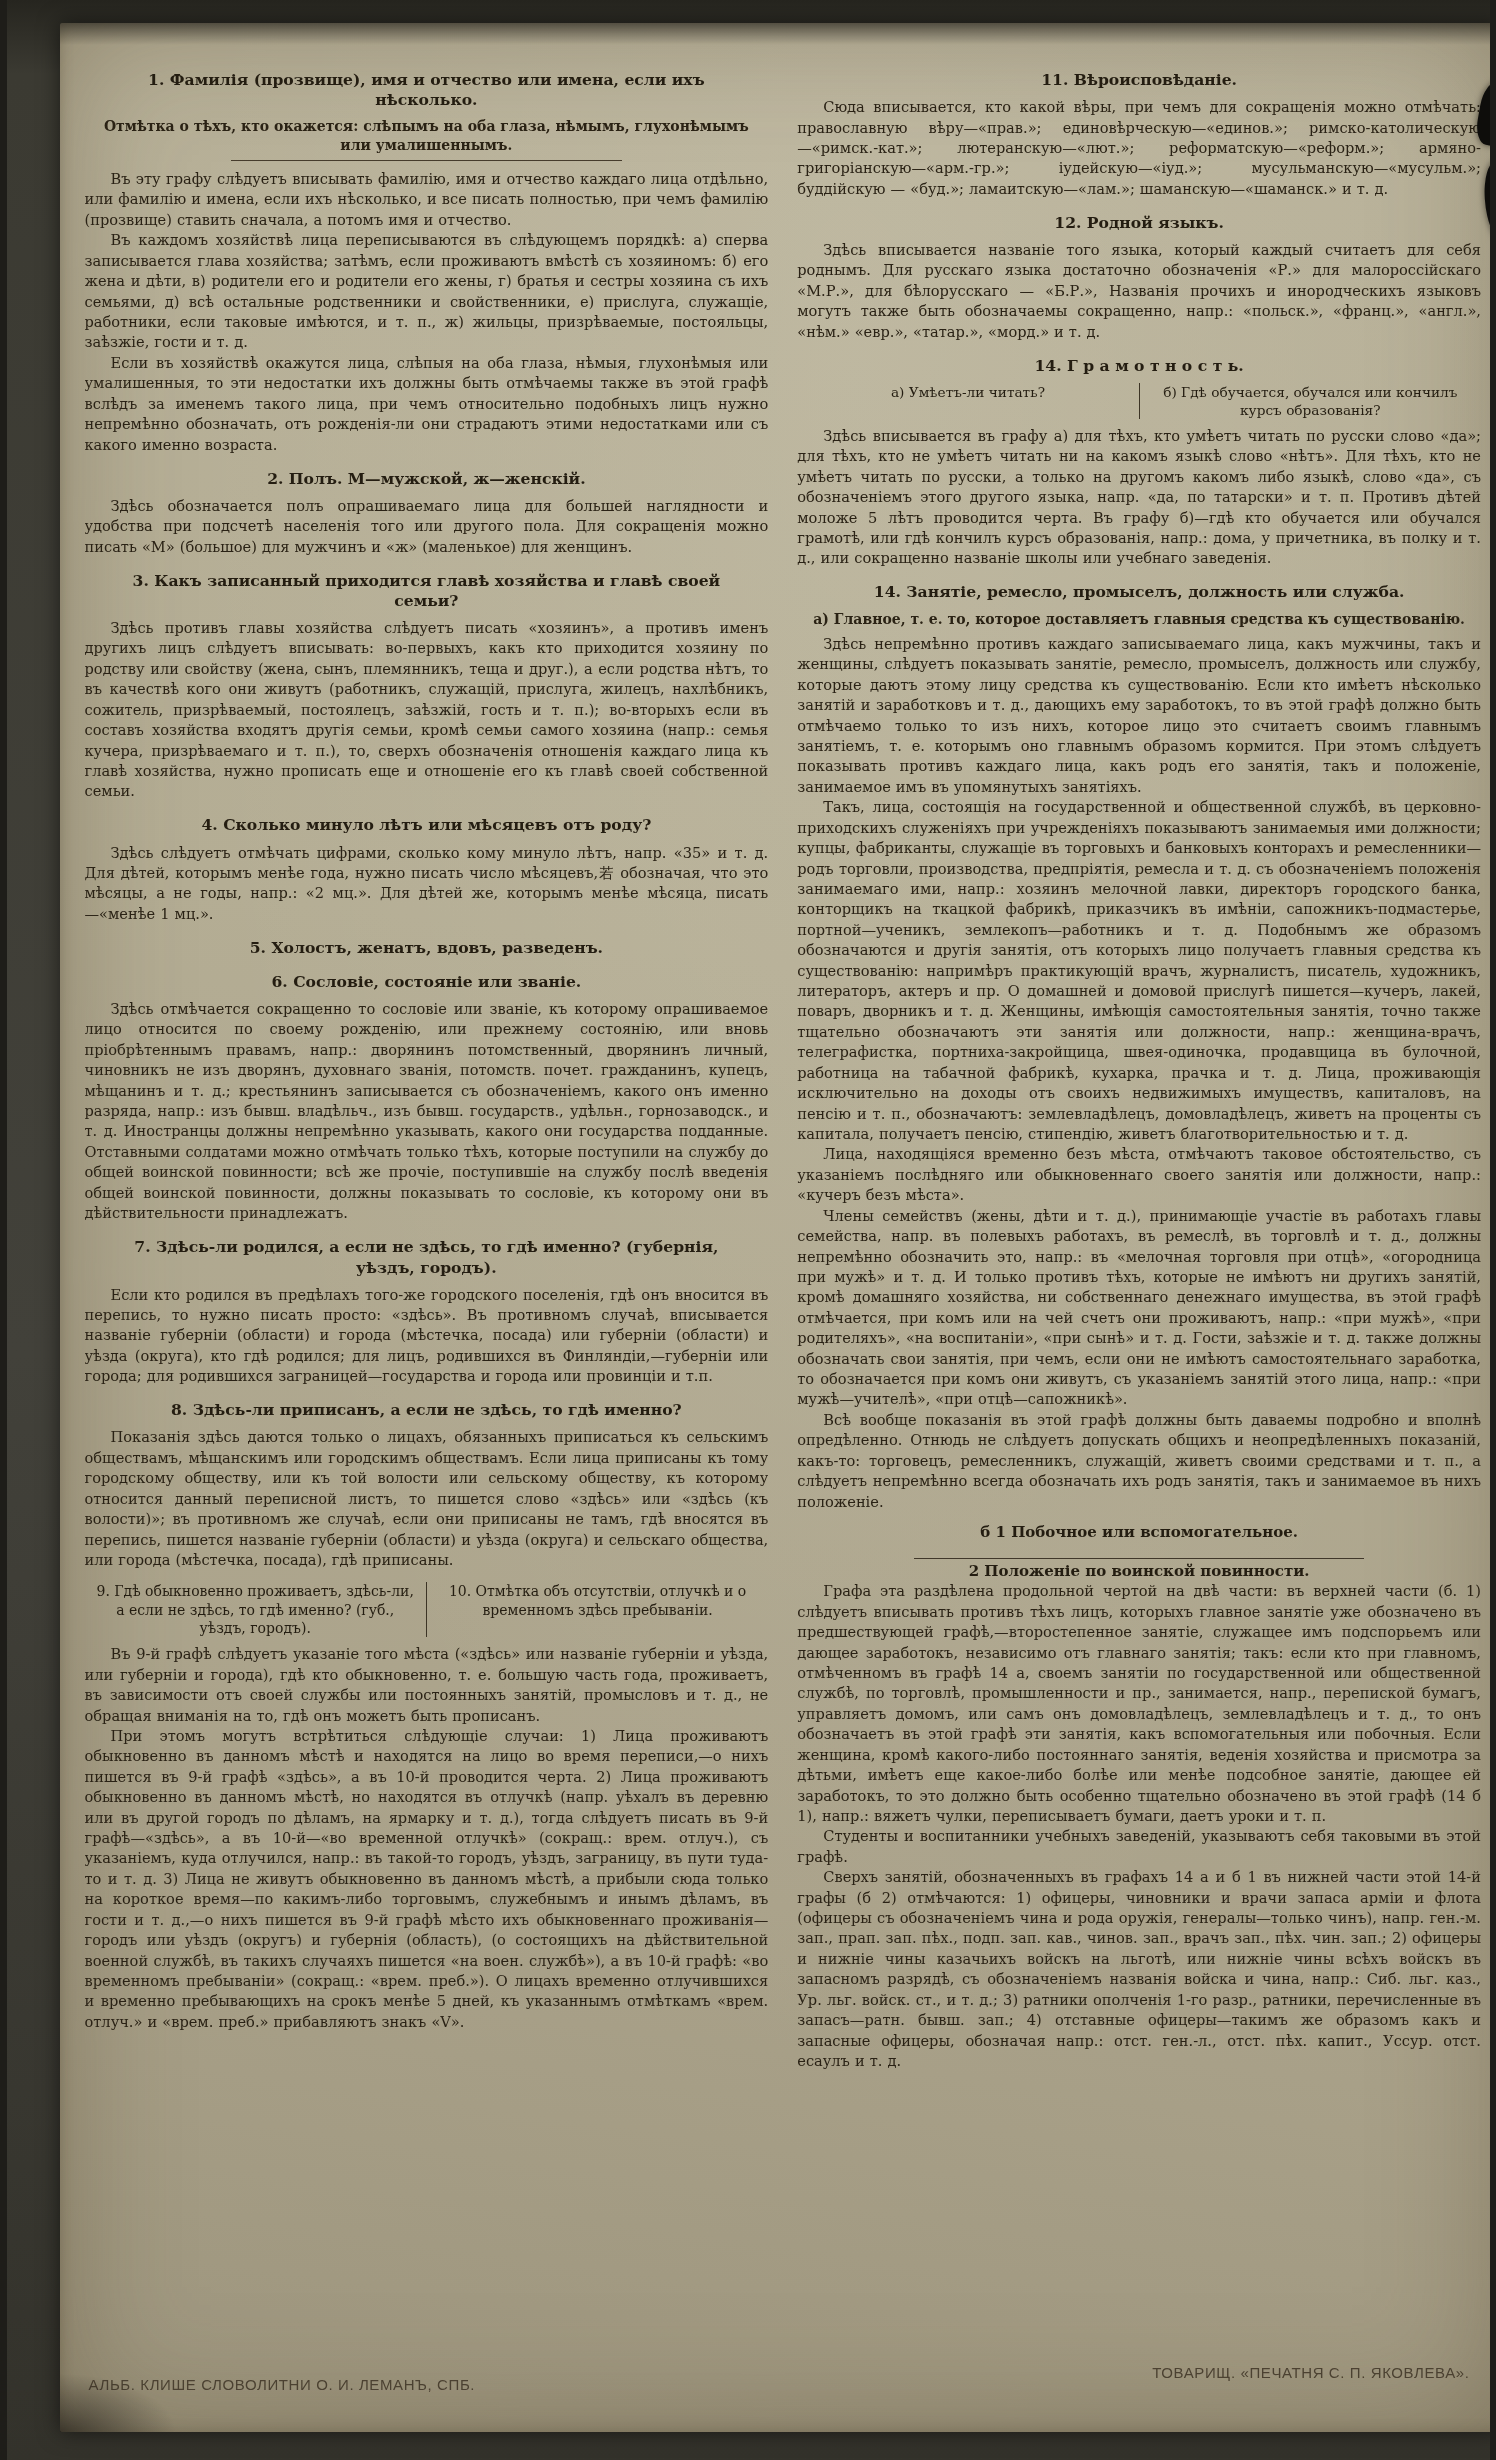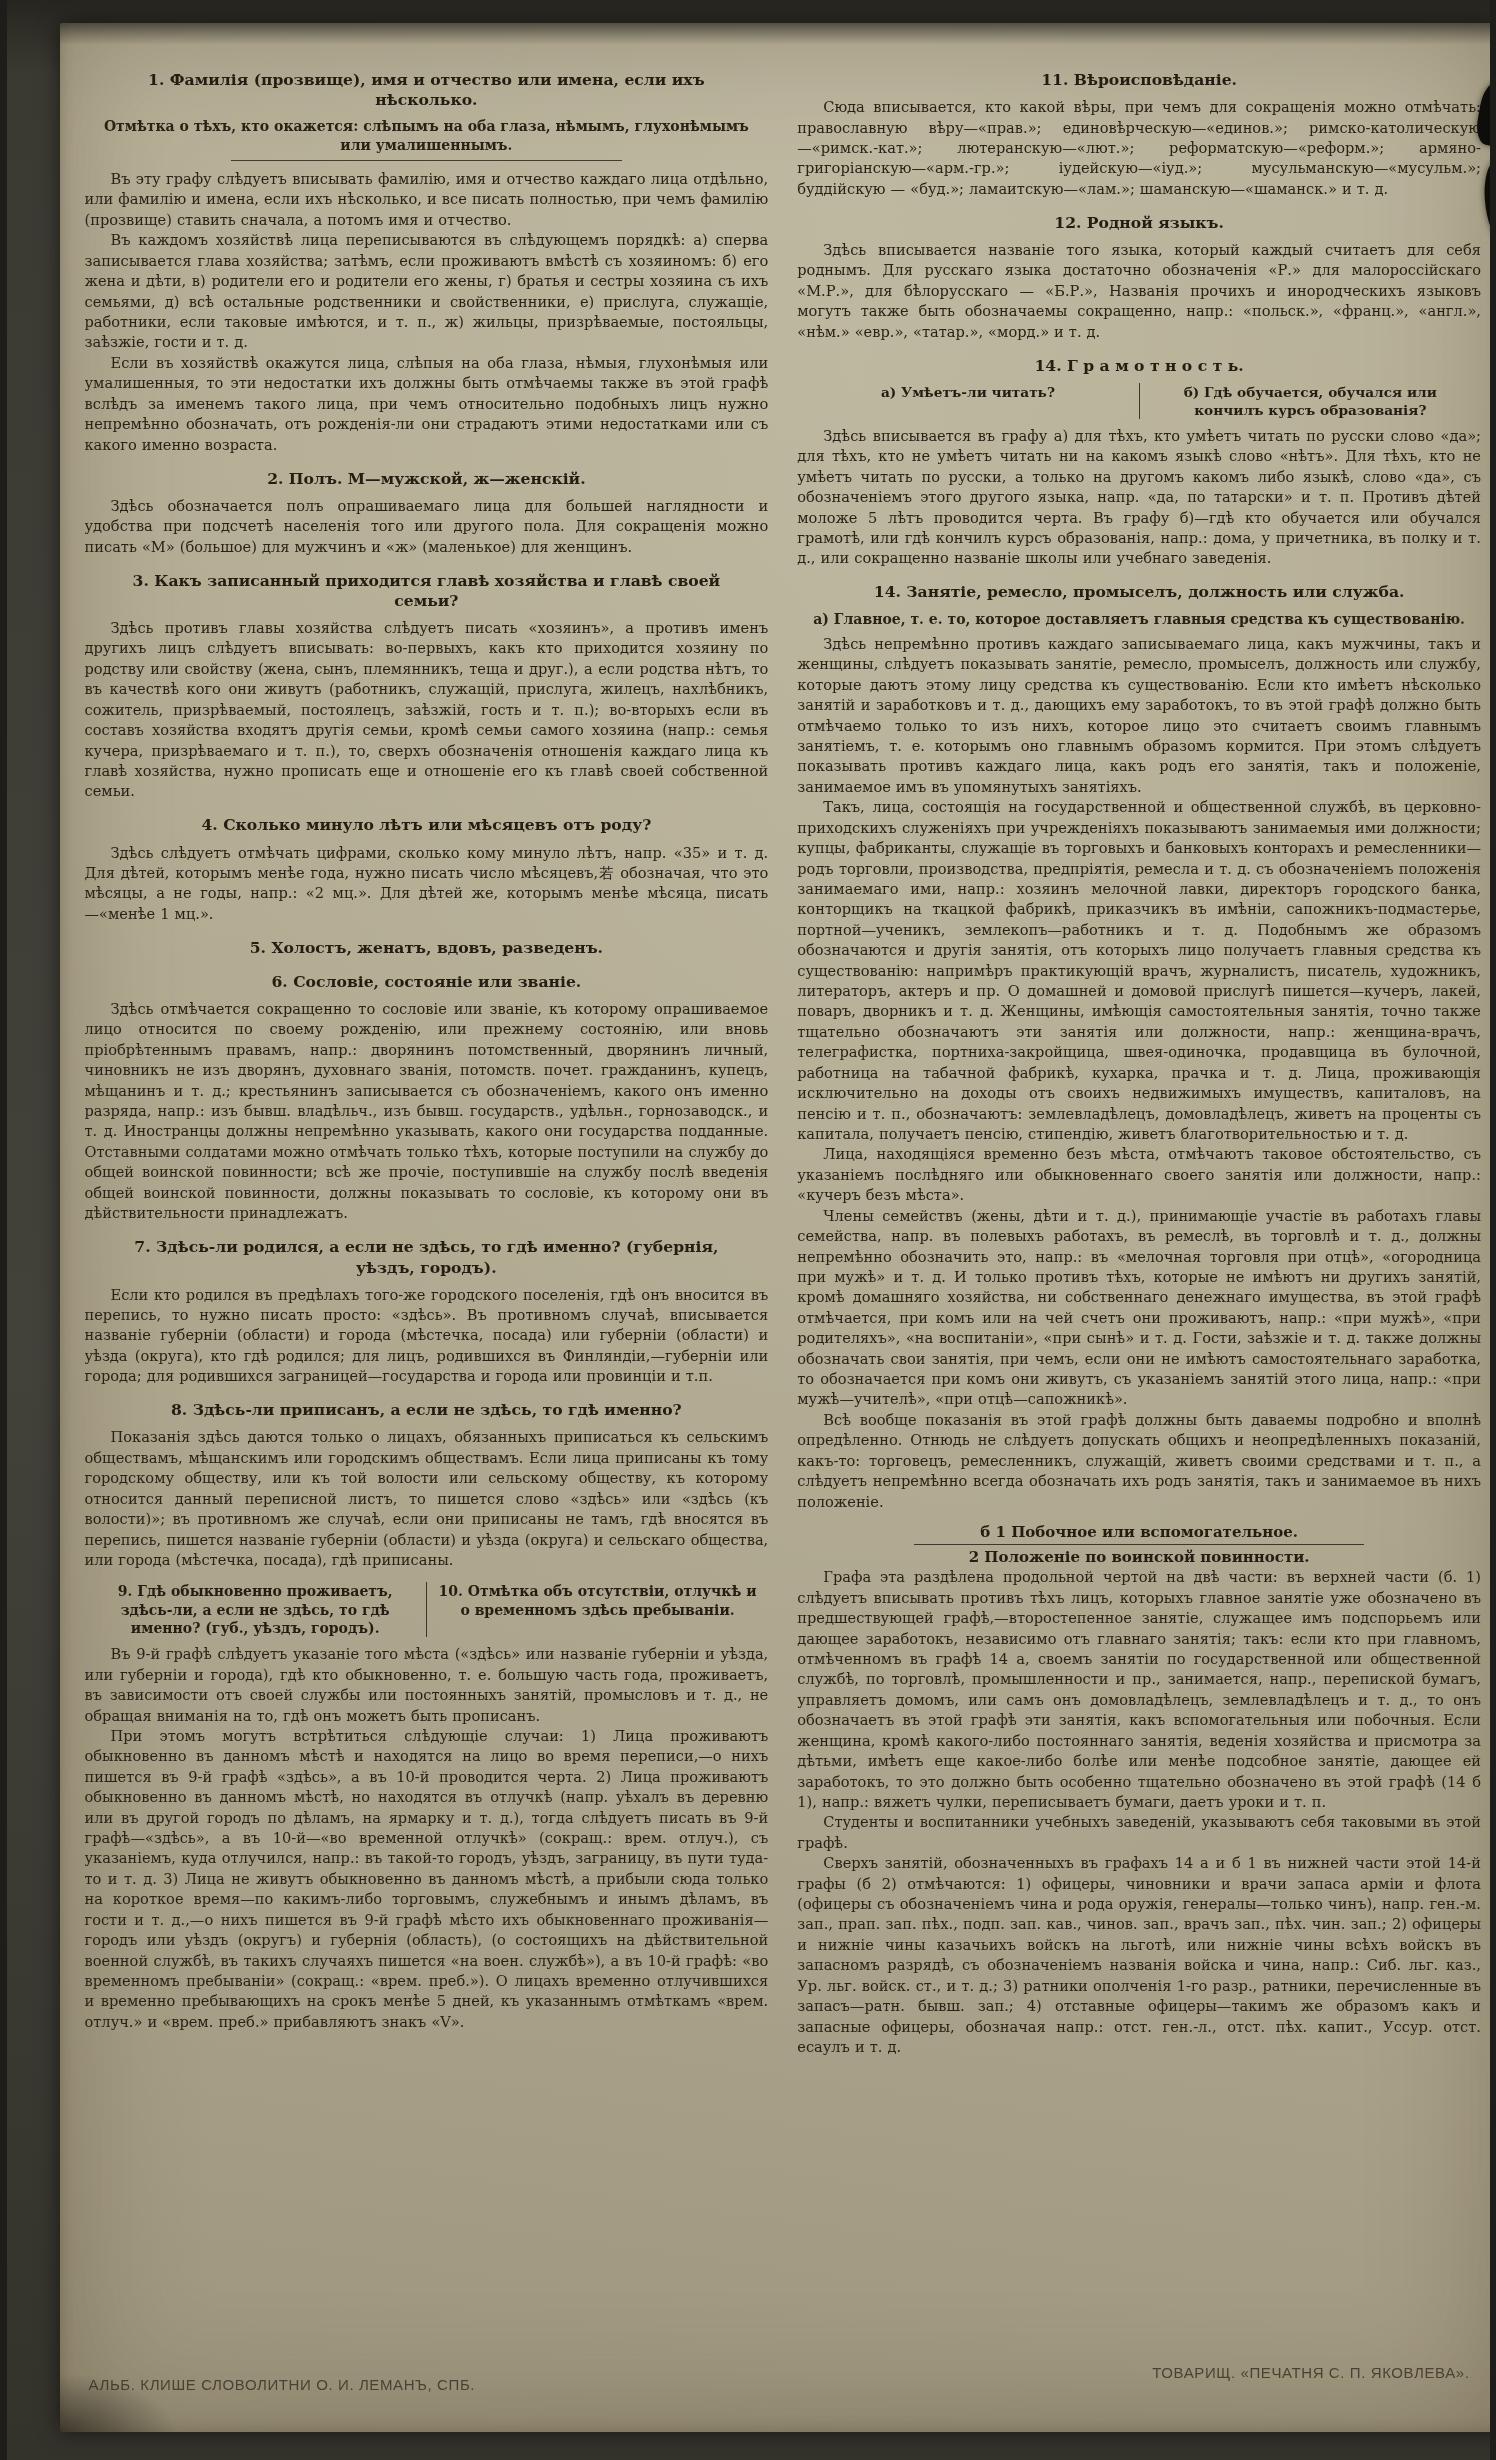--- a/index.html
+++ b/index.html
@@ -26,30 +26,30 @@
   }
   .col { flex:1; overflow:hidden; }
   .doc-section { margin-bottom:7.8px; }
   .sec-heading {
     font-size:15.6px; font-weight:700; text-align:center;
     margin:13.7px 25px 6.8px; line-height:1.3; color:#241d11;
   }
   .sec-heading-line {
     font-size:15px; font-weight:700; text-align:center; line-height:1.35; color:#241d11;
   }
-  .sec-heading-line.underlined { border-bottom:1px solid #40372a; margin:9.8px 117px 2px; padding-bottom:2px; }
+  .sec-heading-line.underlined { border-bottom:1px solid #40372a; margin:9.8px 117px 2px; padding-bottom:16px; }
   .sec-subheading {
     font-size:14px; font-weight:700; text-align:center;
     margin:2px 13.7px 5.9px; line-height:1.32; color:#2a2214;
   }
   .sec-subheading.italic { }
   .divider-rule { border-bottom:1px solid #463c2c; margin:3.9px 146px 7.8px; height:0; }
   .split-heading { display:flex; align-items:stretch; margin:11.7px 0 6.8px; }
   .split-heading .split-cell {
-    flex:1; text-align:center; font-weight:700; font-size:14px; line-height:1.32;
+    flex:1; text-align:center; font-weight:400; font-size:14px; line-height:1.32;
     padding:0 9.8px; color:#241d11;
   }
   .split-heading .split-cell + .split-cell { border-left:1.5px solid #3c3425; }
   .split-heading.sub { margin:2px 0 6.8px; }
   .split-heading.sub .split-cell { font-size:13.7px; }
   .para {
     margin:0; text-indent:26px; text-align:justify;
     font-size:14.6px; line-height:1.40; color:#2a2215;
     word-spacing:0.4px;
   }

